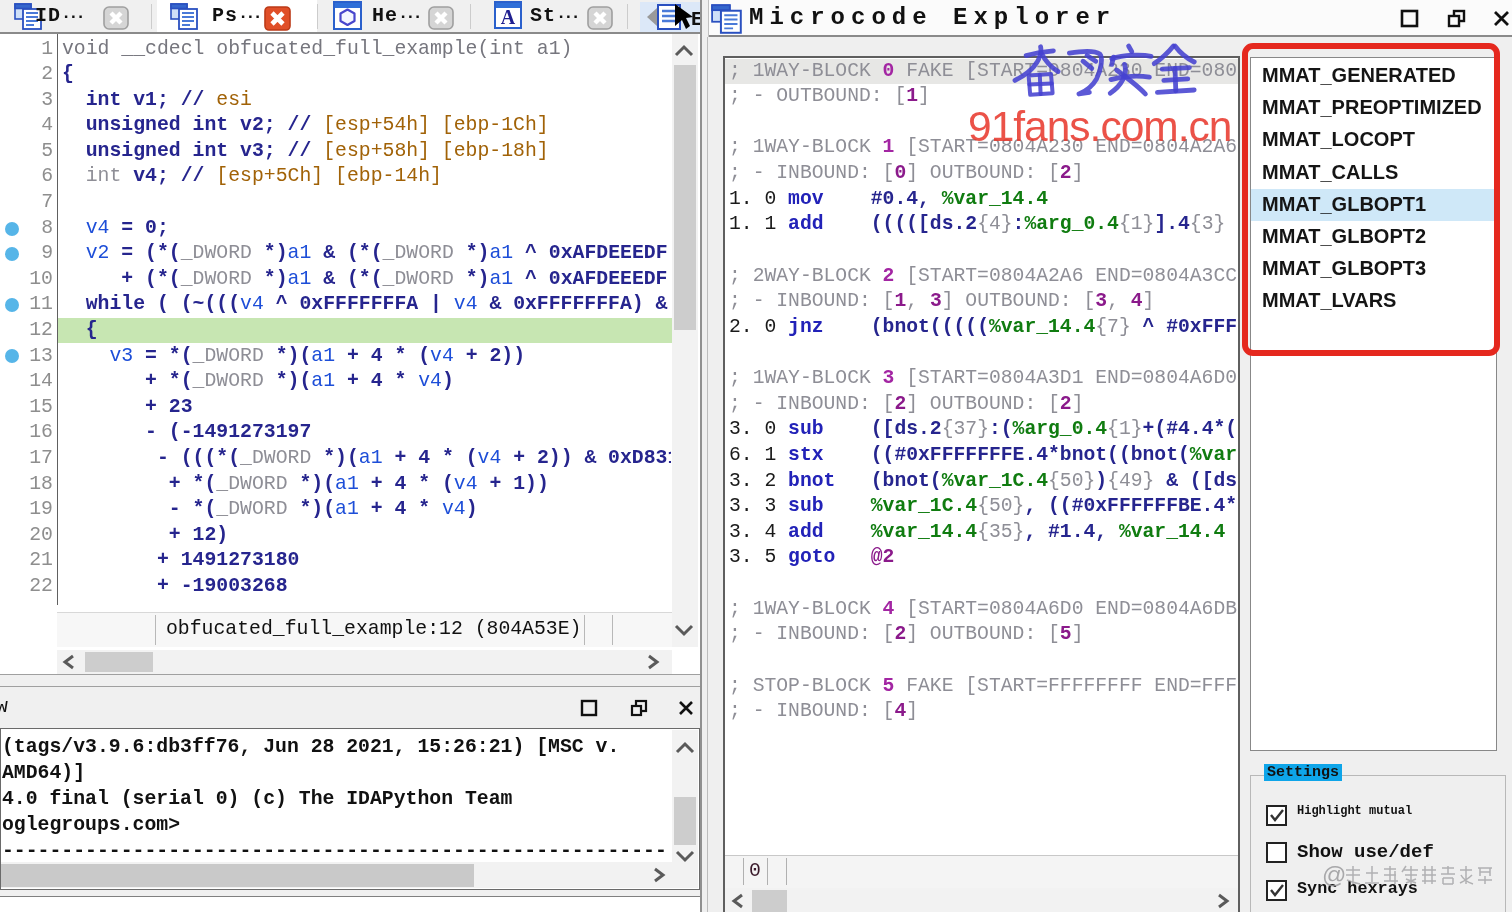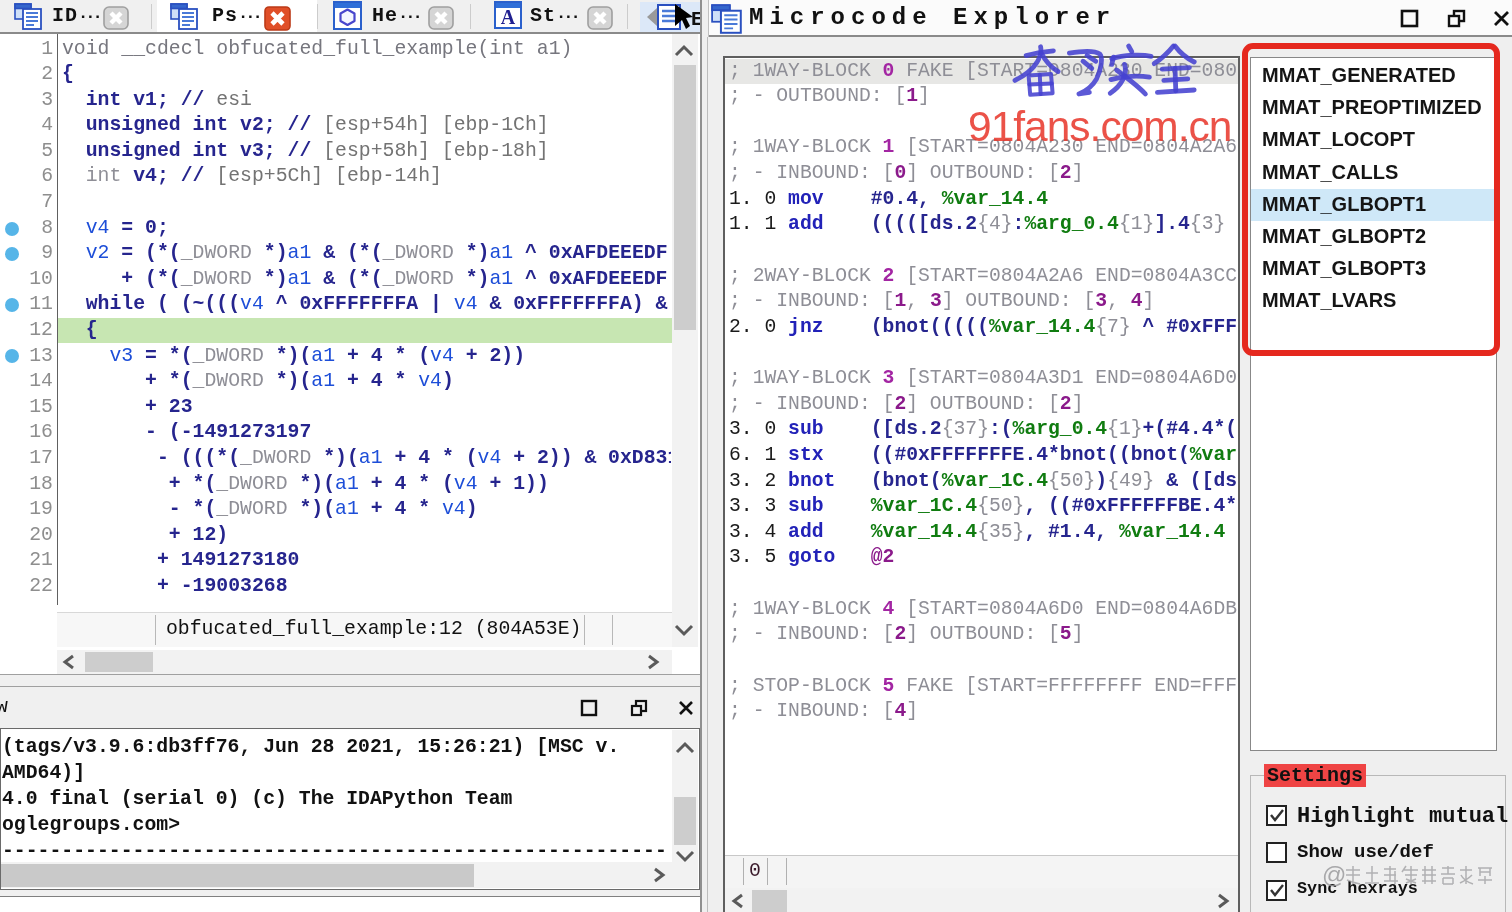--- a/index.html
+++ b/index.html
@@ -4,21 +4,21 @@
 <style>
 * { margin:0; padding:0; box-sizing:border-box; }
 html,body { width:1512px; height:912px; overflow:hidden; }
 body { position:relative; background:#f0f0f0; font-family:"Liberation Mono",monospace; }
 .abs { position:absolute; }
 .mono { font-family:"Liberation Mono",monospace; }
 .cl { font-size:19.8px; line-height:25.6px; white-space:pre; }
 .nv { color:#26258e; font-weight:bold; }
 .pv { color:#1d4ed8; }
 .gy { color:#8e8e96; }
-.cm { color:#737373; }
+.cm { color:#a16207; }
 .grn { color:#107c10; font-weight:bold; }
 .mag { color:#a326a3; font-weight:bold; }
 .pur { color:#8b1a8b; font-weight:bold; }
 .opc { color:#2222b8; font-weight:bold; }
 .blk { color:#1a1a1a; }
 </style>
 </head>
 <body>
 
 <div class="abs" id="tabbar" style="left:0;top:0;width:703px;height:33px;background:#f0f0f0;"></div>
@@ -29,21 +29,21 @@
 <div class="abs" style="left:317px;top:4px;width:1px;height:25px;background:#cccccc;"></div>
 <div class="abs" style="left:470px;top:4px;width:1px;height:25px;background:#cccccc;"></div>
 <div class="abs" style="left:627px;top:4px;width:1px;height:25px;background:#cccccc;"></div>
 
 <svg class="abs" style="left:14px;top:2px;" width="29" height="29" viewBox="0 0 29 29">
  <rect x="1" y="2" width="16" height="15" fill="#cfe0f8" stroke="#2a50c0" stroke-width="1.6"></rect>
  <rect x="1" y="2" width="16" height="4.5" fill="#3566cc" stroke="#2a50c0" stroke-width="1.6"></rect>
  <rect x="9" y="7" width="18" height="20" fill="#ffffff" stroke="#2a50c0" stroke-width="1.8"></rect>
  <path d="M12 11 H24 M12 15 H24 M12 19 H24 M12 23 H20" stroke="#4a7ad8" stroke-width="1.8"></path>
 </svg>
-<div class="abs mono" style="left:52px;top:4px;font-size:20px;font-weight:bold;letter-spacing:1px;color:#111;">ID<span style="letter-spacing:-3px;font-size:17px;">···</span></div>
+<div class="abs mono" style="left:35px;top:4px;font-size:20px;font-weight:bold;letter-spacing:1px;color:#111;">ID<span style="letter-spacing:-3px;font-size:17px;">···</span></div>
 <svg class="abs" style="left:103px;top:6px;" width="26" height="24" viewBox="0 0 26 24">
  <rect x="1" y="1" width="24" height="22" rx="5" fill="#d5d5d5" stroke="#9f9f9f" stroke-width="1.6"></rect>
  <path d="M8 7 L18 17 M18 7 L8 17" stroke="#ffffff" stroke-width="4.4"></path>
 </svg>
 
 <svg class="abs" style="left:170px;top:2px;" width="29" height="29" viewBox="0 0 29 29">
  <rect x="1" y="2" width="16" height="15" fill="#cfe0f8" stroke="#2a50c0" stroke-width="1.6"></rect>
  <rect x="1" y="2" width="16" height="4.5" fill="#3566cc" stroke="#2a50c0" stroke-width="1.6"></rect>
  <rect x="9" y="7" width="18" height="20" fill="#ffffff" stroke="#2a50c0" stroke-width="1.8"></rect>
  <path d="M12 11 H24 M12 15 H24 M12 19 H24 M12 23 H20" stroke="#4a7ad8" stroke-width="1.8"></path>
@@ -277,27 +277,27 @@
     <path d="M3 2 L11 8 L3 14" fill="none" stroke="#5a5a5a" stroke-width="3"></path>
   </svg>
 
 <div class="abs" style="left:1250px;top:57px;width:247px;height:694px;background:#ffffff;border:1px solid #888888;"></div>
 <div class="abs" style="left:1251px;top:189px;width:245px;height:32px;background:#cfe8f8;"></div>
 <div class="abs" id="mmatlist" style="left:1262px;top:59px;font-family:'Liberation Sans',sans-serif;font-size:20px;line-height:32.2px;color:#151515;font-weight:bold;">MMAT_GENERATED<br>MMAT_PREOPTIMIZED<br>MMAT_LOCOPT<br>MMAT_CALLS<br>MMAT_GLBOPT1<br>MMAT_GLBOPT2<br>MMAT_GLBOPT3<br>MMAT_LVARS</div>
 
 <div class="abs" style="left:1242px;top:43px;width:258px;height:313px;border:6px solid #e5281e;border-radius:11px;"></div>
 
 <div class="abs" style="left:1250px;top:775px;width:256px;height:137px;border:1px solid #b8b8b8;border-bottom:none;"></div>
-<div class="abs mono" style="left:1264px;top:764px;font-size:20px;font-weight:bold;color:#111;background:#ef4444;padding:0 3px;">Settings</div>
+<div class="abs mono" style="left:1264px;top:764px;font-size:15px;font-weight:bold;color:#111;background:#0ea5e9;padding:0 3px;">Settings</div>
 
 <div class="abs" style="left:1266px;top:805px;width:21px;height:21px;background:#fff;border:2px solid #222;"></div>
 <svg class="abs" style="left:1268px;top:806px;" width="18" height="18">
     <path d="M3 9 L7 14 L15 4" fill="none" stroke="#333" stroke-width="2.4"></path>
   </svg>
-<div class="abs mono" style="left:1297px;top:804px;font-size:22px;font-weight:bold;color:#111;">Highlight mutual</div>
+<div class="abs mono" style="left:1297px;top:804px;font-size:12px;font-weight:bold;color:#111;">Highlight mutual</div>
 <div class="abs" style="left:1266px;top:842px;width:21px;height:21px;background:#fff;border:2px solid #222;"></div>
 <div class="abs mono" style="left:1297px;top:841px;font-size:19px;font-weight:bold;color:#111;">Show use/def</div>
 <div class="abs" style="left:1266px;top:880px;width:21px;height:21px;background:#fff;border:2px solid #222;"></div>
 <svg class="abs" style="left:1268px;top:881px;" width="18" height="18">
     <path d="M3 9 L7 14 L15 4" fill="none" stroke="#333" stroke-width="2.4"></path>
   </svg>
 <div class="abs mono" style="left:1297px;top:879px;font-size:16.8px;font-weight:bold;color:#111;">Sync hexrays</div>
 
 <div class="abs" style="left:968px;top:103px;width:270px;font-family:'Liberation Sans',sans-serif;font-size:42.5px;color:rgba(232,52,40,0.85);letter-spacing:-1px;">91fans.com.cn</div>
 

